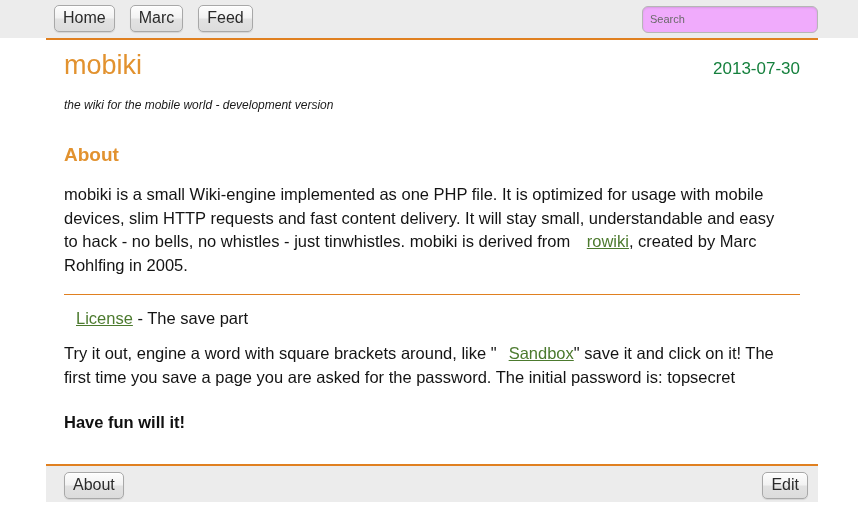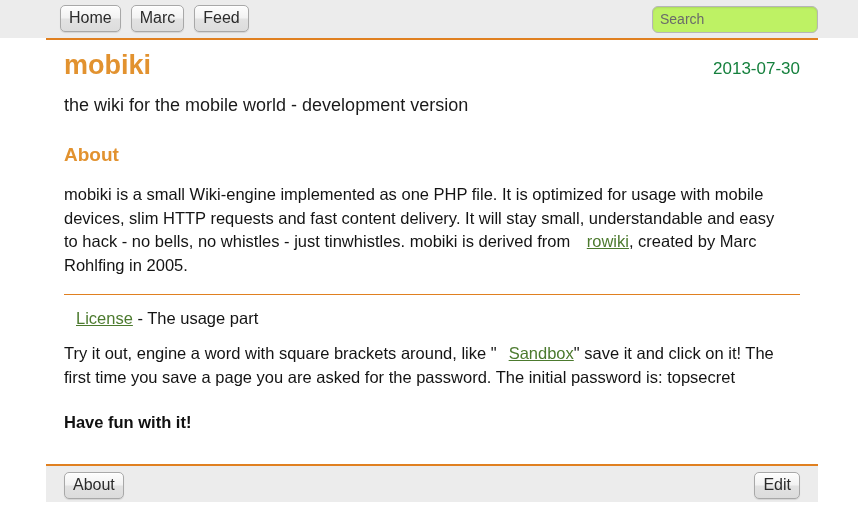--- a/index.html
+++ b/index.html
@@ -35,24 +35,24 @@
   }
   .topbar-inner {
     position: absolute;
     left: 46px;
     top: 0;
     width: 772px;
     height: 38px;
   }
   .nav-left {
     position: absolute;
-    left: 14px;
+    left: 8px;
     top: 5px;
     display: flex;
-    gap: 10px;
+    gap: 15px;
     align-items: center;
     justify-content: space-between;
   }
 
   .btn {
     display: inline-block;
     font-family: "Liberation Sans", sans-serif;
     font-size: 16px;
     line-height: 18px;
     color: #2b2b2b;
@@ -66,27 +66,27 @@
   }
 
   .search-wrap {
     position: absolute;
     right: 0px;
     top: 6px;
   }
   .search-input {
     width: 150px;
     font-family: "Liberation Sans", sans-serif;
-    font-size: 14px;
+    font-size: 11px;
     line-height: 18px;
     color: #6a6a6a;
-    padding: 3px 7px 4px 7px;
+    padding: 3px 17px 4px 7px;
     border: 1px solid #b6b6b6;
     border-radius: 6px;
-    background: #bef264;
+    background: #f0abfc;
     outline: none;
     box-shadow: 0 1px 2px rgba(0,0,0,0.10) inset;
     box-sizing: content-box;
   }
   .search-input::placeholder { color: #6a6a6a; opacity: 1; }
 
   
   .content {
     position: absolute;
     left: 46px;
@@ -123,34 +123,35 @@
 
   
   .head-row {
     display: flex;
     align-items: baseline;
     justify-content: space-between;
     padding-top: 9px;
   }
   .site-title {
     font-size: 27px;
-    font-weight: bold;
+    font-weight: normal;
     color: #e2922f;
     letter-spacing: 0px;
     line-height: 32px;
   }
   .page-date {
     font-size: 17px;
     color: #15803d;
     line-height: 20px;
   }
 
   .tagline {
     margin-top: 14px;
-    font-size: 18px;
+    font-size: 12px;
+    font-style: italic;
     color: #1a1a1a;
     line-height: 20px;
   }
 
   .section-title {
     margin-top: 29px;
     font-size: 19px;
     font-weight: bold;
     color: #e2922f;
     line-height: 22px;
@@ -208,21 +209,21 @@
     position: relative;
     height: 100%;
   }
   .footer .btn-about {
     position: absolute;
     left: 18px;
     top: 6px;
   }
   .footer .btn-edit {
     position: absolute;
-    right: 18px;
+    right: 10px;
     top: 6px;
   }
 </style>
 </head>
 <body>
 
 <div class="page">
 
   <div class="topbar">
     <div class="topbar-inner">
@@ -253,26 +254,26 @@
 
       <div class="tagline">the wiki for the mobile world - development version</div>
 
       <div class="section-title">About</div>
 
       <p class="para"><span>mobiki is a small Wiki-engine implemented as one PHP file. It is optimized for usage with mobile devices, slim HTTP requests and fast content delivery. It will stay small, understandable and easy to hack - no bells, no whistles - just tinwhistles. mobiki is derived from </span><a class="wlink" href="#">rowiki</a><span>, created by Marc Rohlfing in 2005.</span></p>
 
       <hr class="rule">
 
       <div class="linklist">
-        <div><a class="wlink" href="#">License</a><span> - The usage part</span></div>
+        <div><a class="wlink" href="#">License</a><span> - The save part</span></div>
       </div>
 
       <p class="para tight"><span>Try it out, engine a word with square brackets around, like "</span><a class="wlink" href="#">Sandbox</a><span>" save it and click on it! The first time you save a page you are asked for the password. The initial password is: topsecret</span></p>
 
-      <div class="bold-note">Have fun with it!</div>
+      <div class="bold-note">Have fun will it!</div>
 
     </div>
   </div>
 
   <div class="footer">
     <div class="footer-inner">
       <span class="btn btn-about">About</span>
       <span class="btn btn-edit">Edit</span>
     </div>
   </div>

